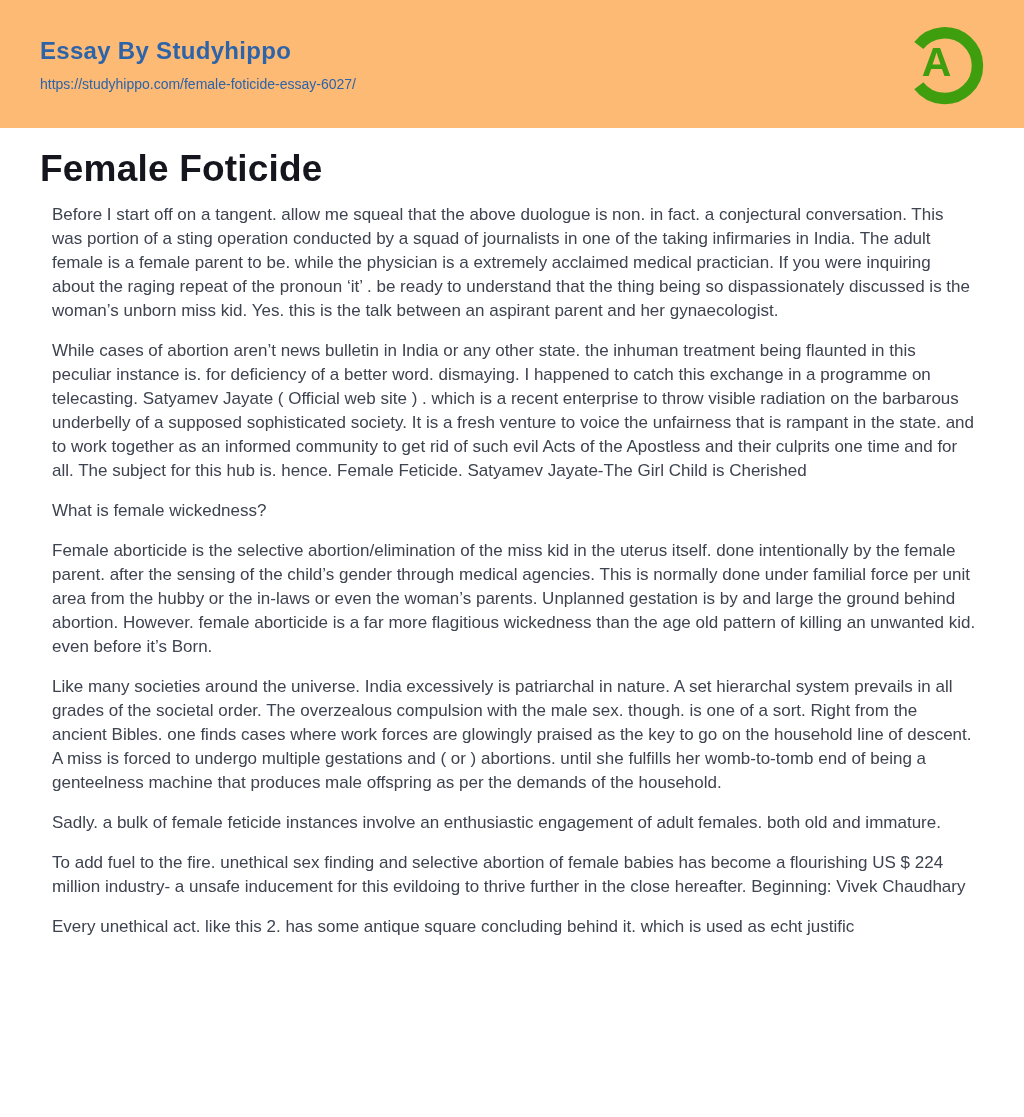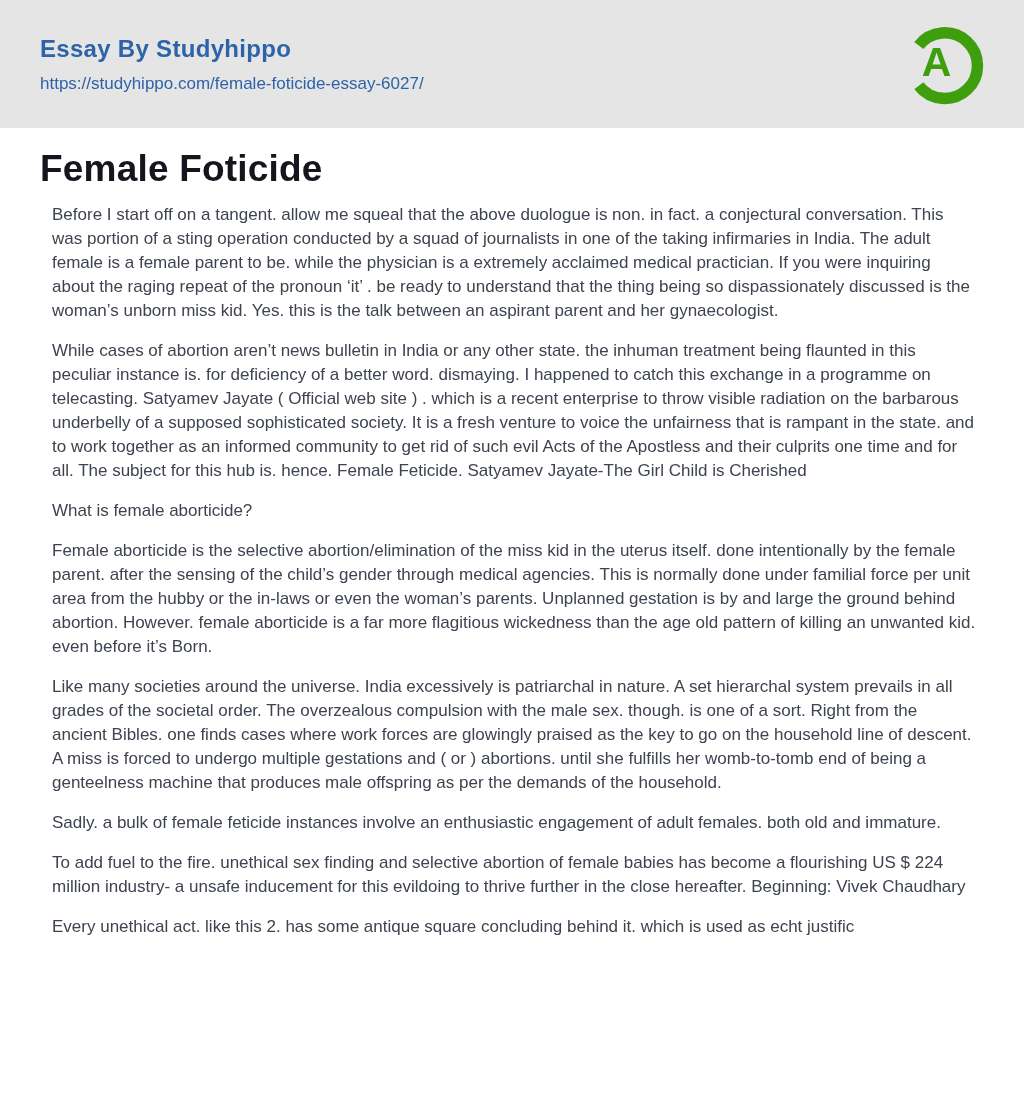--- a/index.html
+++ b/index.html
@@ -9,39 +9,39 @@
     background: #ffffff;
     font-family: "Liberation Sans", sans-serif;
   }
   .page {
     width: 1024px;
     min-height: 1117px;
     background: #ffffff;
     margin: 0 auto;
   }
   .header {
-    background: #e5e5e5;
+    background: #fdba74;
     height: 128px;
     display: flex;
     align-items: center;
     justify-content: space-between;
     padding: 4px 40px;
     gap: 36px;
   }
   .header-left { display: flex; flex-direction: column; }
   .byline {
     color: #2d63a8;
     font-size: 24px;
     font-weight: 700;
     letter-spacing: 0.3px;
     margin-bottom: 11px;
   }
   .essay-url {
     color: #2d63a8;
-    font-size: 17px;
+    font-size: 14px;
     font-weight: 400;
     text-decoration: none;
   }
   .logo { width: 82px; height: 88px; }
   .logo svg { width: 82px; height: 88px; display: block; }
   main.content {
     padding: 20px 48px 40px 40px;
   }
   h1.essay-title {
     margin: 0 0 13px 0;
@@ -76,21 +76,21 @@
       </svg>
     </div>
   </header>
 
   <main class="content">
     <h1 class="essay-title">Female Foticide</h1>
 
     <div class="essay-body">
         <p>Before I start off on a tangent. allow me squeal that the above duologue is non. in fact. a conjectural conversation. This was portion of a sting operation conducted by a squad of journalists in one of the taking infirmaries in India. The adult female is a female parent to be. while the physician is a extremely acclaimed medical practician. If you were inquiring about the raging repeat of the pronoun ‘it’ . be ready to understand that the thing being so dispassionately discussed is the woman’s unborn miss kid. Yes. this is the talk between an aspirant parent and her gynaecologist.</p>
         <p>While cases of abortion aren’t news bulletin in India or any other state. the inhuman treatment being flaunted in this peculiar instance is. for deficiency of a better word. dismaying. I happened to catch this exchange in a programme on telecasting. Satyamev Jayate ( Official web site ) . which is a recent enterprise to throw visible radiation on the barbarous underbelly of a supposed sophisticated society. It is a fresh venture to voice the unfairness that is rampant in the state. and to work together as an informed community to get rid of such evil Acts of the Apostless and their culprits one time and for all. The subject for this hub is. hence. Female Feticide. Satyamev Jayate-The Girl Child is Cherished</p>
-        <p>What is female aborticide?</p>
+        <p>What is female wickedness?</p>
         <p>Female aborticide is the selective abortion/elimination of the miss kid in the uterus itself. done intentionally by the female parent. after the sensing of the child’s gender through medical agencies. This is normally done under familial force per unit area from the hubby or the in-laws or even the woman’s parents. Unplanned gestation is by and large the ground behind abortion. However. female aborticide is a far more flagitious wickedness than the age old pattern of killing an unwanted kid. even before it’s Born.</p>
         <p>Like many societies around the universe. India excessively is patriarchal in nature. A set hierarchal system prevails in all grades of the societal order. The overzealous compulsion with the male sex. though. is one of a sort. Right from the ancient Bibles. one finds cases where work forces are glowingly praised as the key to go on the household line of descent. A miss is forced to undergo multiple gestations and ( or ) abortions. until she fulfills her womb-to-tomb end of being a genteelness machine that produces male offspring as per the demands of the household.</p>
         <p>Sadly. a bulk of female feticide instances involve an enthusiastic engagement of adult females. both old and immature.</p>
         <p>To add fuel to the fire. unethical sex finding and selective abortion of female babies has become a flourishing US $ 224 million industry- a unsafe inducement for this evildoing to thrive further in the close hereafter. Beginning: Vivek Chaudhary</p>
         <p>Every unethical act. like this 2. has some antique square concluding behind it. which is used as echt justific</p>
       </div>
   </main>
 
 </div>
 

